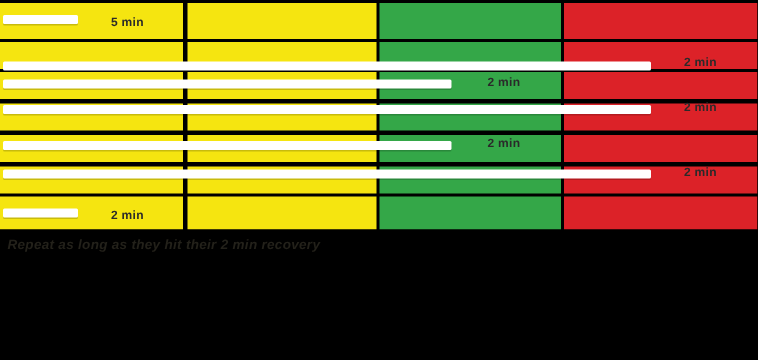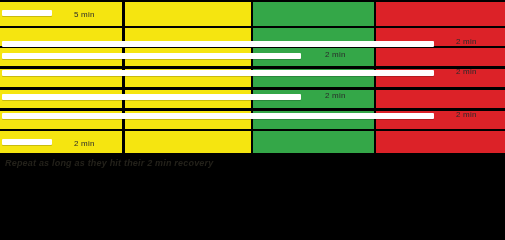--- a/index.html
+++ b/index.html
@@ -45,21 +45,21 @@
     background: #ffffff;
     border-radius: 1px;
     box-shadow: 0 1px 0 rgba(0,0,0,0.18);
     z-index: 5;
   }
 
   .bar-label {
     position: absolute;
     z-index: 6;
     font-size: 8px;
-    font-weight: normal;
+    font-weight: bold;
     color: #2a2a2a;
     white-space: nowrap;
     letter-spacing: 0.2px;
     line-height: 1;
     padding-left: 17px;
   }
 
   .caption-band {
     position: absolute;
     left: 0;

